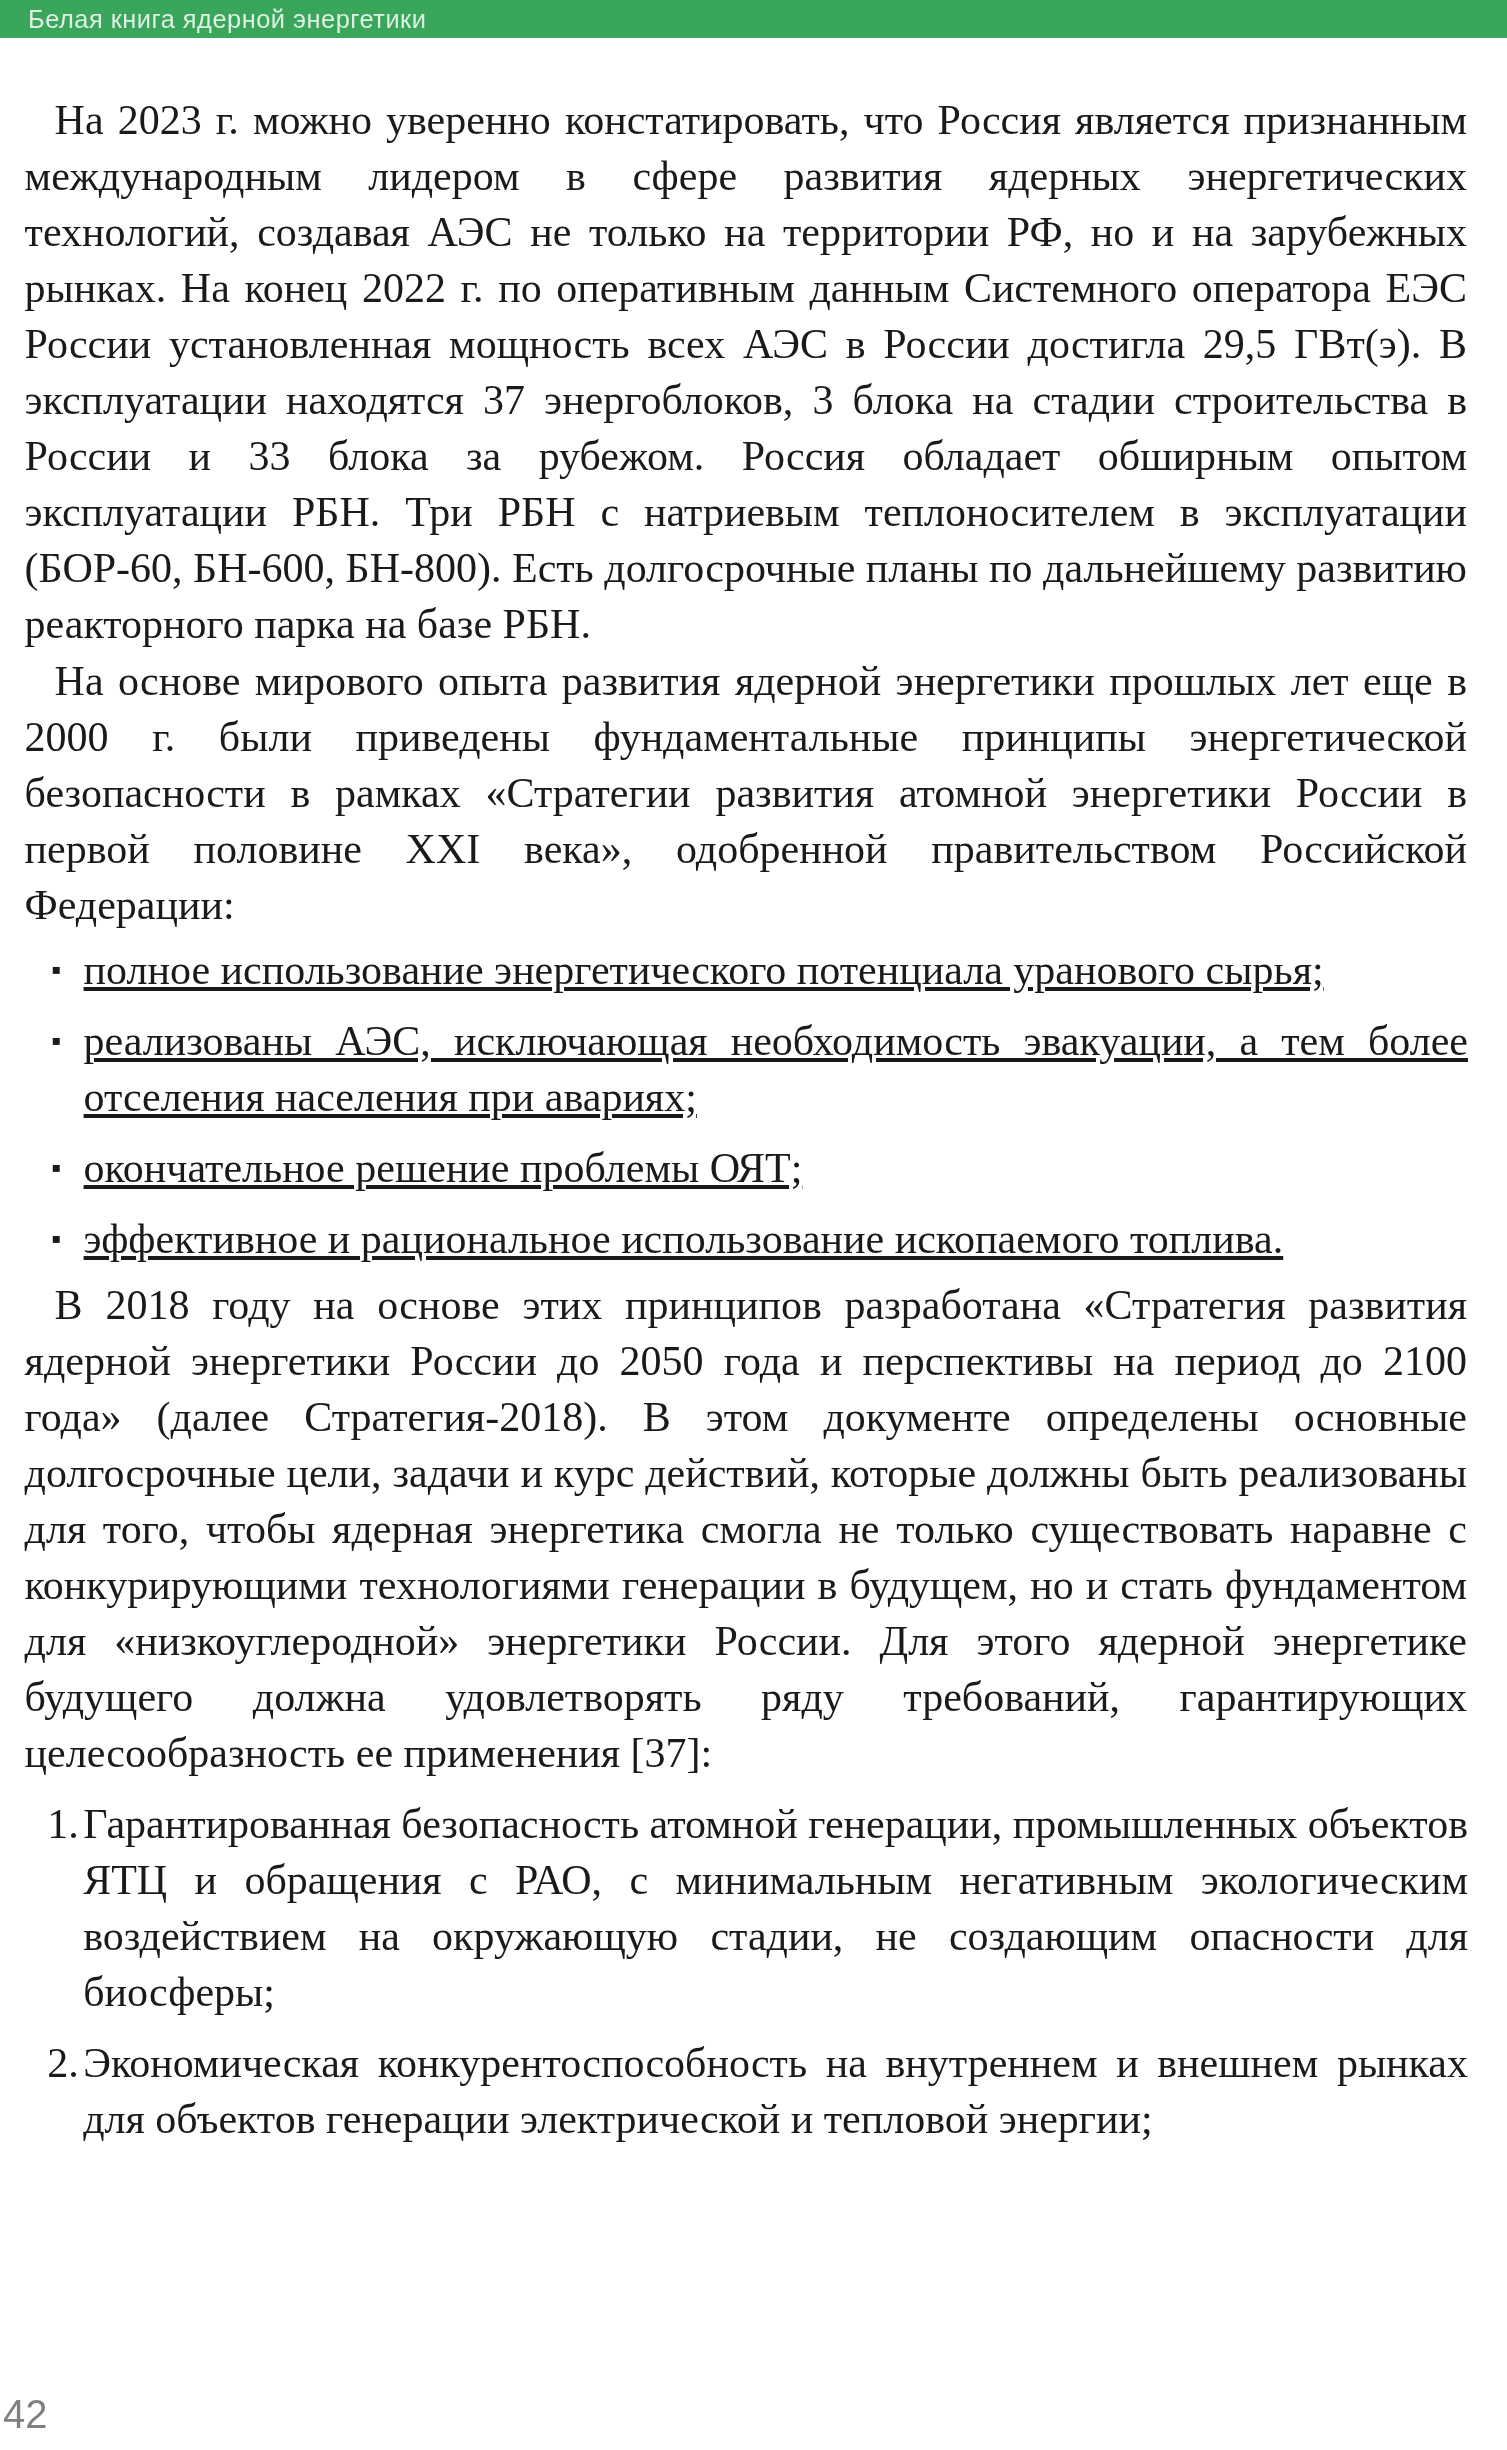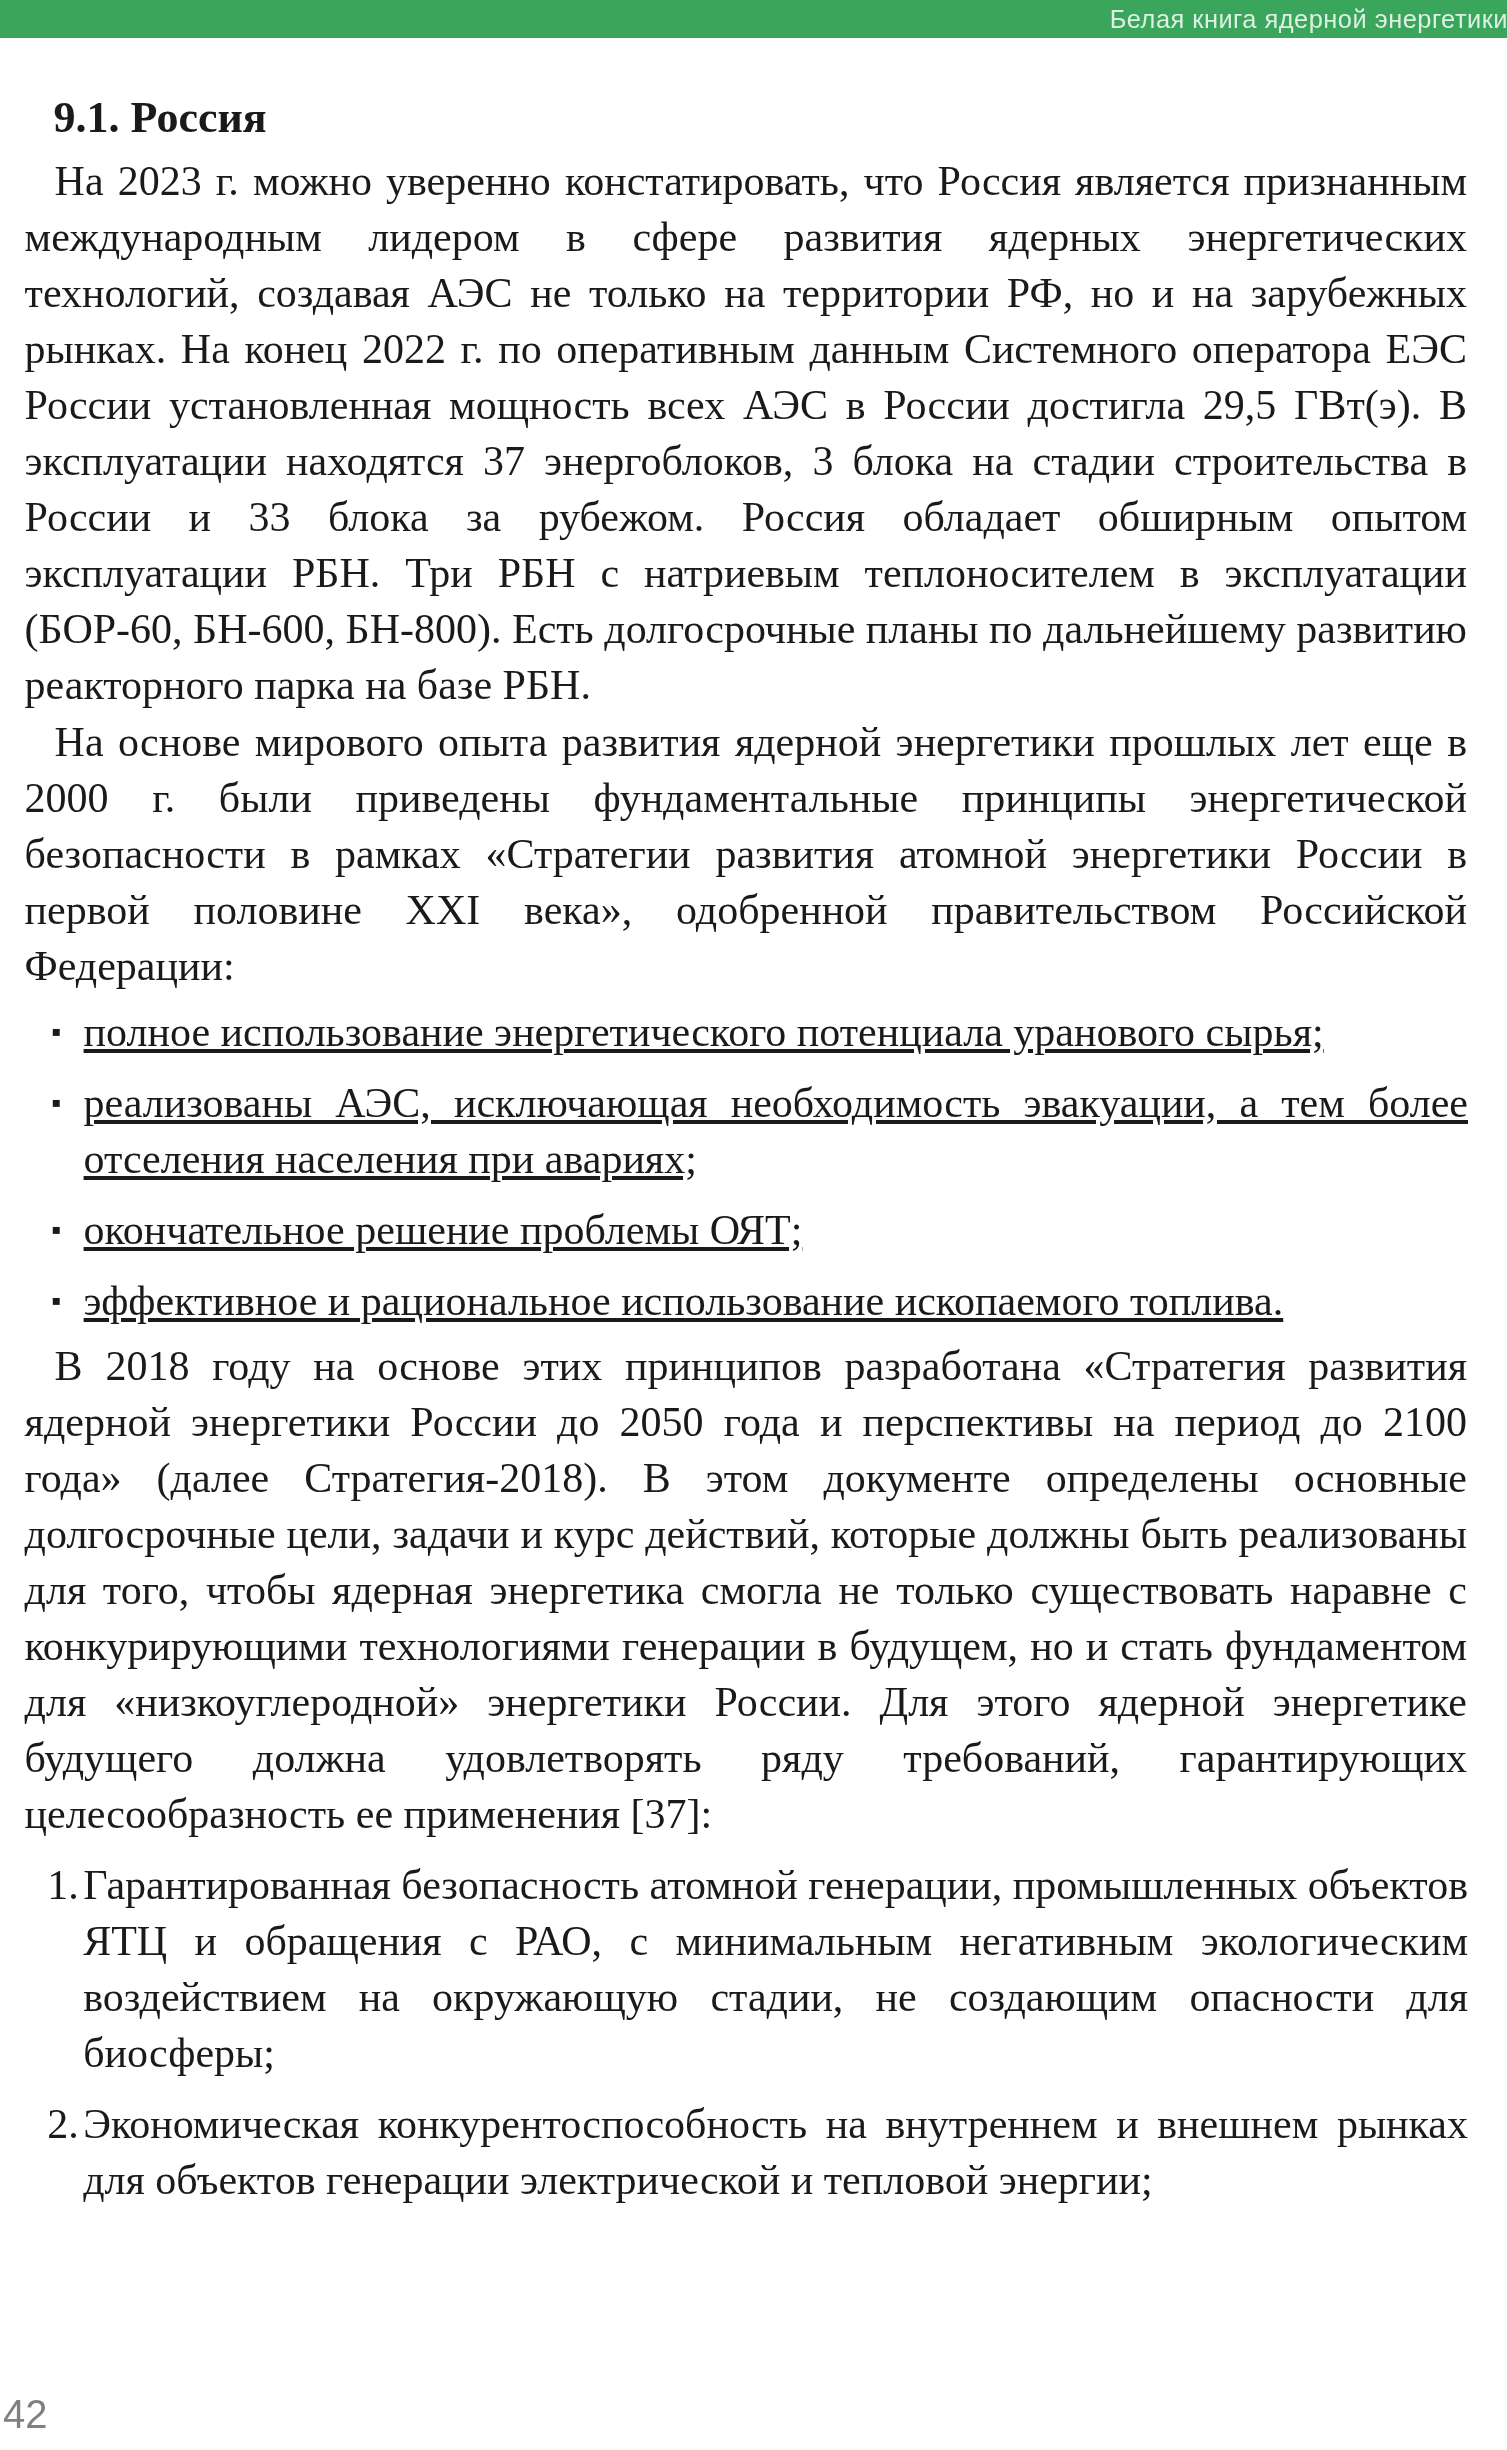--- a/index.html
+++ b/index.html
@@ -12,21 +12,20 @@
     color: #1a1a1a;
     overflow: hidden;
   }
   .topbar {
     height: 38px;
     width: 100%;
     background: #3aa65c;
     display: flex;
     align-items: center;
     padding-left: 28px;
-    justify-content: flex-end;
   }
   .topbar .book-title {
     font-family: "Liberation Sans", sans-serif;
     font-size: 25.4px;
     font-weight: 500;
     color: #ddf0e3;
     letter-spacing: 0.5px;
   }
   .content {
     padding: 53px 40px 0 23.6px;
@@ -100,21 +99,20 @@
   }
 </style>
 </head>
 <body>
 
 <header class="topbar">
   <span class="book-title">Белая книга ядерной энергетики</span>
 </header>
 
 <main class="content">
-  <h1 class="section-heading">9.1. Россия</h1>
 
   <p class="para">На 2023 г. можно уверенно констатировать, что Россия является признанным международным лидером в сфере развития ядерных энергетических технологий, создавая АЭС не только на территории РФ, но и на зарубежных рынках. На конец 2022 г. по оперативным данным Системного оператора ЕЭС России установленная мощность всех АЭС в России достигла 29,5 ГВт(э). В эксплуатации находятся 37 энергоблоков, 3 блока на стадии строительства в России и 33 блока за рубежом. Россия обладает обширным опытом эксплуатации РБН. Три РБН с натриевым теплоносителем в эксплуатации (БОР-60, БН-600, БН-800). Есть долгосрочные планы по дальнейшему развитию реакторного парка на базе РБН.</p>
 
   <p class="para">На основе мирового опыта развития ядерной энергетики прошлых лет еще в 2000 г. были приведены фундаментальные принципы энергетической безопасности в рамках «Стратегии развития атомной энергетики России в первой половине XXI века», одобренной правительством Российской Федерации:</p>
 
   <ul class="bullets">
     <li>
       <span class="marker">▪</span>
       <span class="btext">полное использование энергетического потенциала уранового сырья;</span>
     </li>

